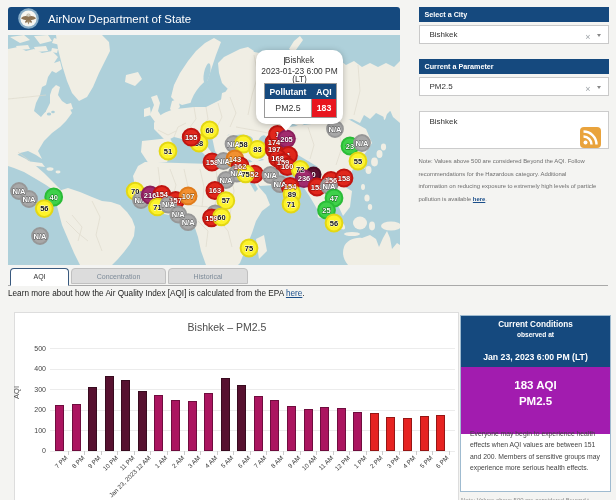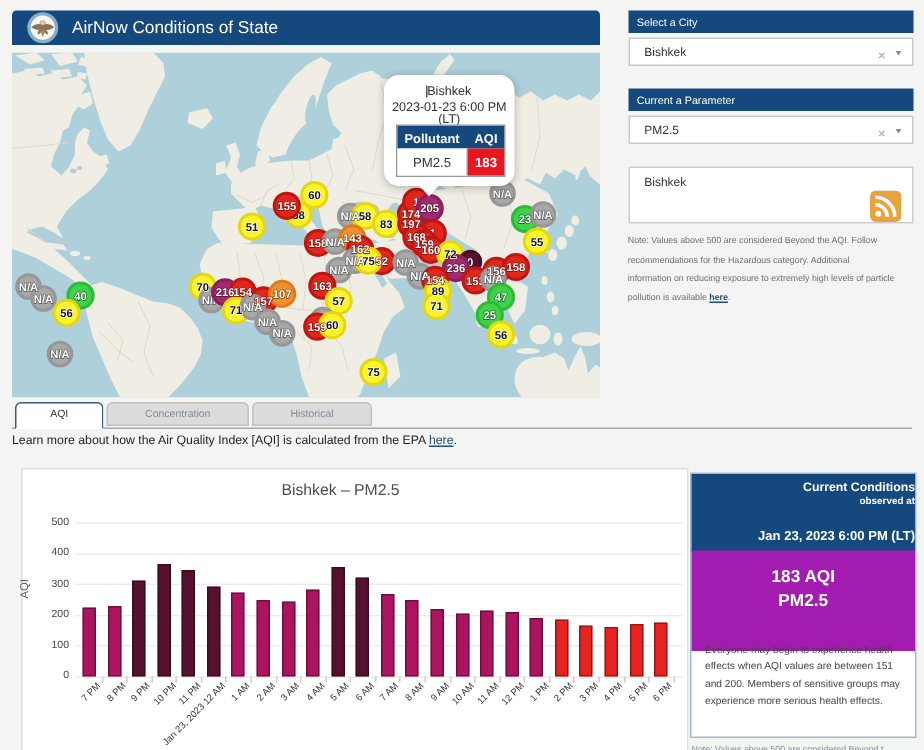--- a/index.html
+++ b/index.html
@@ -2,21 +2,21 @@
 <html><head>
 <meta charset="utf-8">
 <style>
 html,body{margin:0;padding:0;}
 body{width:616px;height:500px;background:#f4f4f2;font-family:"Liberation Sans",sans-serif;position:relative;overflow:hidden;}
 .abs{position:absolute;}
 .navy{background:#15497e;}
 #header{left:8px;top:7px;width:392px;height:23px;border-radius:3px 3px 0 0;}
 #htitle{left:48px;top:13px;color:#fff;font-size:11.5px;}
 #mapwrap{left:8px;top:35px;width:392px;height:230px;}
-.widget-h{left:418.5px;width:190px;height:15px;color:#fff;font-size:7.2px;font-weight:normal;line-height:15px;padding-left:6px;box-sizing:border-box;}
+.widget-h{left:418.5px;width:190px;height:15px;color:#fff;font-size:7.2px;font-weight:bold;line-height:15px;padding-left:6px;box-sizing:border-box;}
 .selbox{left:418.5px;width:190px;height:19px;background:#fff;border:1px solid #c9c9c9;box-sizing:border-box;font-size:8px;color:#333;line-height:17px;padding-left:10px;}
 .selx{position:absolute;right:17px;top:3px;color:#a0a5aa;font-size:9px;}
 .selarr{position:absolute;right:7px;top:8px;width:0;height:0;border-left:2.8px solid transparent;border-right:2.8px solid transparent;border-top:3.5px solid #888;}
 #rssbox{left:418.5px;top:111px;width:190.5px;height:38px;background:#fff;border:1px solid #ccc;box-sizing:border-box;}
 #note{left:418.5px;top:155px;width:200px;font-size:5.9px;color:#6e6e6e;line-height:12.7px;white-space:nowrap;}
 #note a{color:#1a4e8a;font-weight:bold;}
 #tabs{left:8px;top:268px;width:600px;height:17px;border-bottom:1px solid #a9a9a9;}
 .tab{position:absolute;top:0;height:16px;font-size:7px;text-align:center;line-height:16px;border-radius:4px 4px 0 0;box-sizing:border-box;}
 #tab1{left:2px;width:59px;background:#fff;border:1px solid #39597e;border-bottom:1px solid #fff;color:#333;height:18px;z-index:3;}
 #tab2{left:63px;width:95px;background:#dcdcdc;border:1px solid #c0c0c0;color:#7d8b99;}
@@ -24,36 +24,36 @@
 #learn{left:8px;top:288.5px;font-size:8.2px;color:#222;}
 #learn a{color:#1a4e8a;}
 #chartpanel{left:14px;top:312px;width:445px;height:190px;background:#fff;border:1px solid #ddd;box-sizing:border-box;}
 #ctitle{top:321px;width:426px;text-align:center;font-size:10.5px;color:#4d4d4d;}
 .ylab{position:absolute;font-size:7px;color:#444;width:20px;text-align:right;}
 .grid{position:absolute;left:36px;width:406px;height:1px;background:#ececec;}
 .bar{position:absolute;width:9px;}
 .xlab{position:absolute;font-size:6.3px;color:#333;white-space:nowrap;transform:rotate(-45deg);transform-origin:top right;text-align:right;}
 #aqilab{left:10px;top:388px;font-size:7.5px;color:#555;transform:rotate(-90deg);}
 #ccpanel{left:460px;top:315px;width:151px;height:177px;background:#fff;border:1px solid #9fbbd0;box-sizing:border-box;}
-#cchead{left:0;top:0;width:149px;height:52px;color:#fff;text-align:right;}
+#cchead{left:0;top:0;width:149px;height:52px;color:#fff;text-align:center;}
 #ccred{left:0;top:51px;width:149px;height:67px;background:#a21caf;color:#fff;text-align:center;font-weight:bold;font-size:11.5px;}
 #ccwhite{left:0;top:107.5px;width:149px;color:#333;}
 #belowcc{left:461px;top:497px;font-size:5.9px;color:#8a8a8a;}
 #popup{left:256px;top:50px;width:87px;height:74px;background:#fff;border-radius:10px;box-shadow:0 1px 6px rgba(0,0,0,0.25);z-index:50;}
 #popup .ptxt{position:absolute;width:87px;text-align:center;color:#333;font-size:8.4px;}
 #ptri{left:279px;top:123px;width:0;height:0;border-left:7px solid transparent;border-right:7px solid transparent;border-top:8px solid #fff;z-index:50;}
 #ptable{position:absolute;left:8px;top:33px;width:71px;height:33px;border:1px solid #999;}
 #pthead{position:absolute;left:0;top:0;width:71px;height:15px;background:#15497e;color:#fff;font-weight:bold;font-size:8.6px;}
 #ptbody{position:absolute;left:0;top:15px;width:71px;height:18px;font-size:8.8px;}
 </style>
 </head>
 <body>
 
 <div class="abs navy" id="header"></div>
-<div class="abs" id="htitle">AirNow Conditions of State</div>
+<div class="abs" id="htitle">AirNow Department of State</div>
 <svg class="abs" style="left:18px;top:8px;" width="21" height="21" viewBox="0 0 21 21">
 <circle cx="10.5" cy="10.5" r="10.3" fill="#89aec8"></circle>
 <circle cx="10.5" cy="10.5" r="8.1" fill="#f7f6f1"></circle>
 <circle cx="10.5" cy="7.6" r="2.1" fill="#b9b3a6"></circle>
 <path d="M2.8,10.2 Q6.5,6.8 10.5,8.8 Q14.5,6.8 18.2,10.2 Q15,12.6 12.6,11.8 Q14.8,13.4 13.4,15.2 Q12,13.6 10.5,13.2 Q9,13.6 7.6,15.2 Q6.2,13.4 8.4,11.8 Q6,12.6 2.8,10.2 Z" fill="#8d7354"></path>
 <path d="M8.7,12.4 L10.5,16.6 L12.3,12.4 Z" fill="#a08a68"></path>
 <circle cx="10.5" cy="7.3" r="1.2" fill="#d8d2c4"></circle>
 </svg>
 
 <div class="abs" id="mapwrap">

